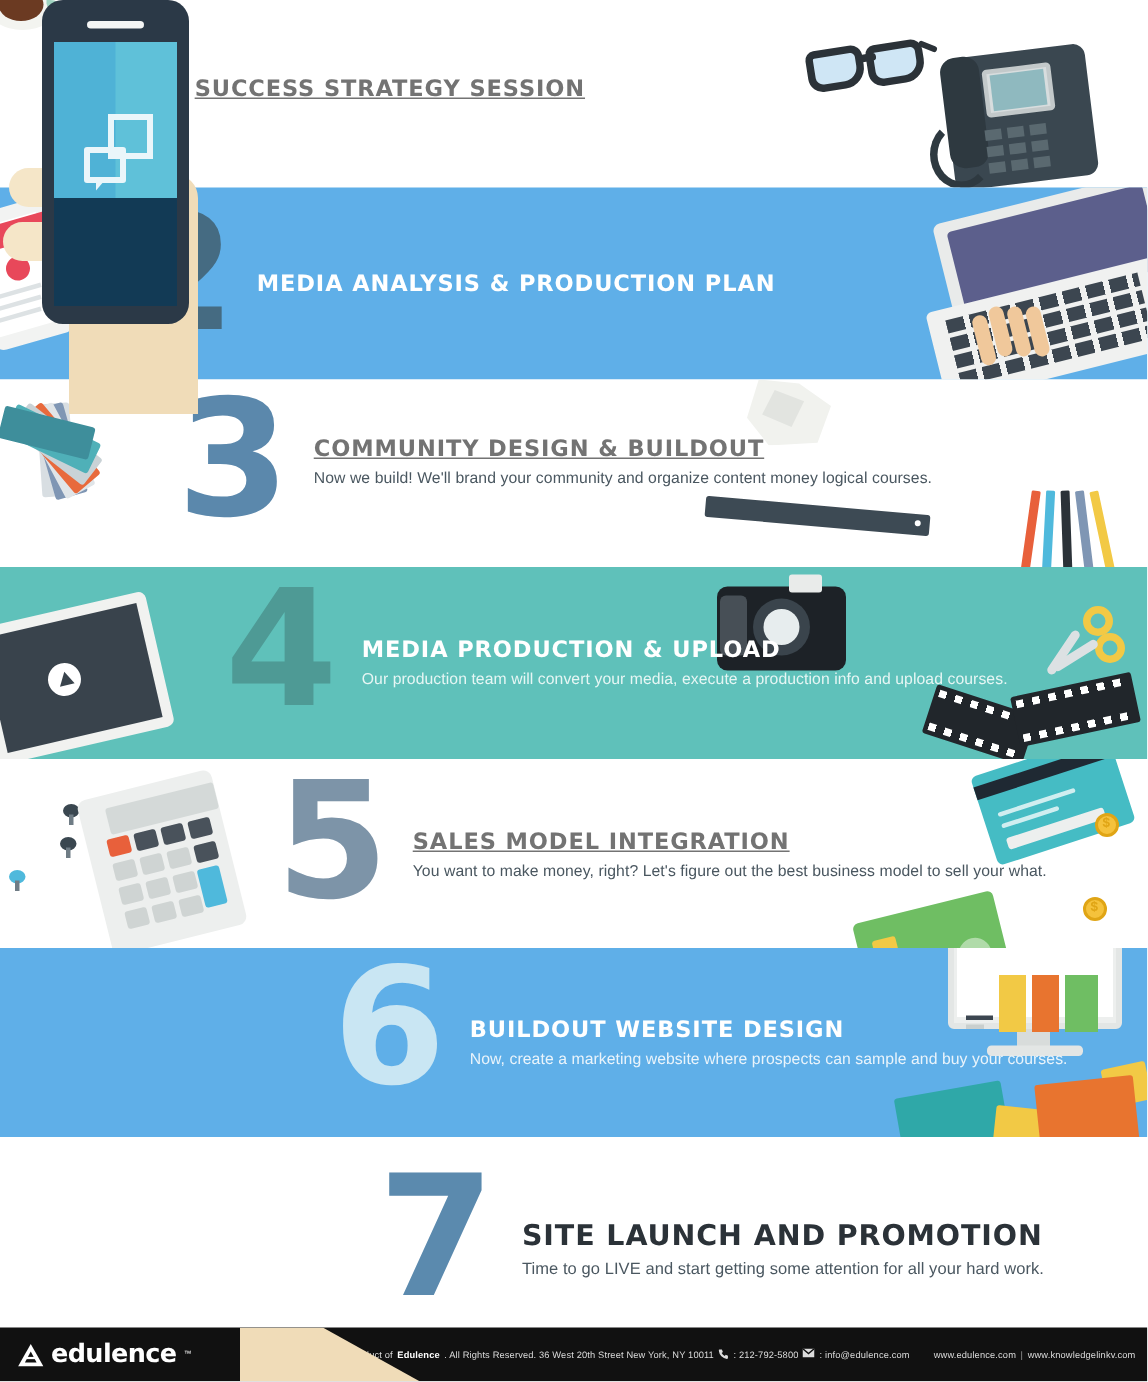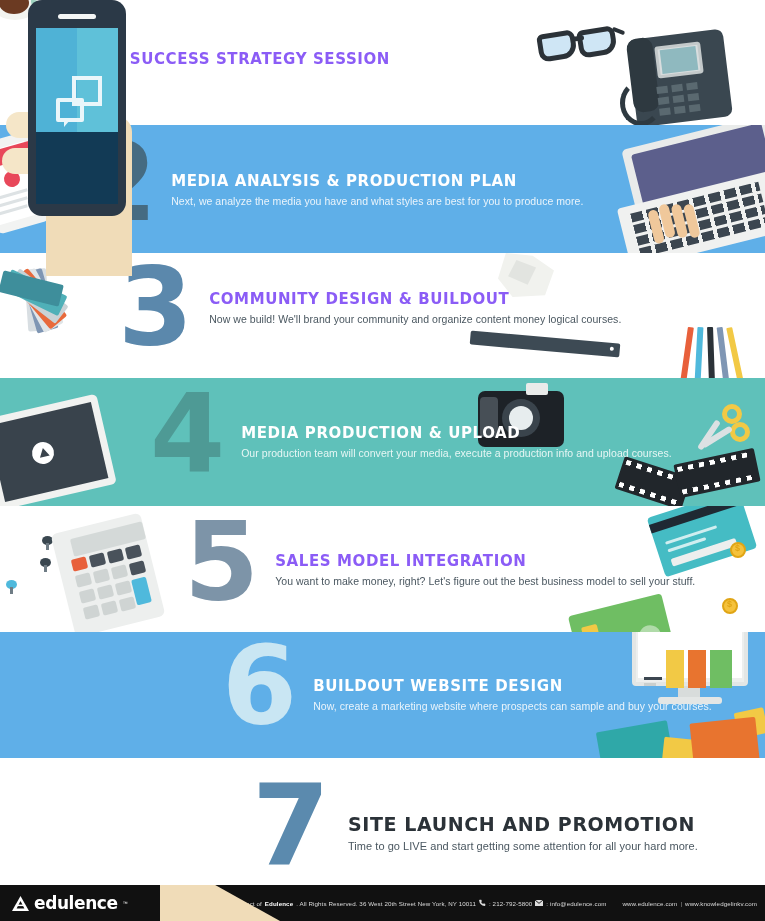--- a/index.html
+++ b/index.html
@@ -32,21 +32,21 @@
     font-weight:bold;
     letter-spacing:.6px;
     white-space:nowrap;
   }
   .step-desc{
     font-size:10.5px;
     margin-top:5px;
     letter-spacing:.05px;
     white-space:nowrap;
   }
-  .dark-title{ color:#8b5cf6; }
+  .dark-title{ color:#737373;text-decoration:underline; }
   .dark-desc{ color:#4A5760; }
   .light-title{ color:#ffffff; }
   .light-desc{ color:#EAF4FB; }
   .light-desc-teal{ color:#E6F6F4; }
 
   
   .art{ position:absolute; pointer-events:none; }
 
   
   .coffee{ width:46px; height:30px; left:-8px; top:-10px; }
@@ -273,21 +273,20 @@
           <i></i>
           <i></i>
           <i></i>
         </div>
     </div>
 
     <div class="step-inner" style="left:82px;top:16px;">
       <div class="numeral" style="font-size:108px;color:#456B82;">2</div>
       <div class="text-col" style="margin-left:16px;margin-top:12px;">
         <div class="step-title light-title" style="font-size:15px;">MEDIA ANALYSIS &amp; PRODUCTION PLAN</div>
-        <div class="step-desc light-desc">Next, we analyze the media you have and what styles are best for you to produce more.</div>
       </div>
     </div>
   </div>
 
   <div class="band band-white" style="top:253px;height:125px;">
     <div class="art" style="left:-4px;top:10px;width:110px;height:90px;">
       <div class="swatch" style="background:#D8DEE2;left:28px;top:6px;transform:rotate(-4deg);"></div>
       <div class="swatch" style="background:#7F96B4;left:24px;top:8px;transform:rotate(-16deg);"></div>
       <div class="swatch" style="background:#E0E5E8;left:18px;top:10px;transform:rotate(-28deg);"></div>
       <div class="swatch" style="background:#E86A3C;left:12px;top:12px;transform:rotate(-40deg);"></div>
@@ -401,21 +400,21 @@
 
       <div class="ln2" style="left:64px;top:28px;width:22px;height:22px;border-radius:50%;background:rgba(255,255,255,.45);"></div>
     </div>
     <div class="art coin" style="left:730px;top:36px;"></div>
     <div class="art coin" style="left:722px;top:92px;"></div>
 
     <div class="step-inner" style="left:184px;top:14px;">
       <div class="numeral" style="font-size:108px;color:#7D94A8;">5</div>
       <div class="text-col" style="margin-left:18px;margin-top:14px;">
         <div class="step-title dark-title" style="font-size:15px;">SALES MODEL INTEGRATION</div>
-        <div class="step-desc dark-desc">You want to make money, right? Let's figure out the best business model to sell your stuff.</div>
+        <div class="step-desc dark-desc">You want to make money, right? Let's figure out the best business model to sell your what.</div>
       </div>
     </div>
   </div>
 
   <div class="band band-blue" style="top:632px;height:126px;">
     <div class="art monitor" style="left:632px;top:-18px;">
       <div class="mfr"></div>
         <div class="msc"></div>
       <div class="stand"></div>
         <div class="foot"></div>
@@ -438,21 +437,21 @@
         <div class="step-desc light-desc">Now, create a marketing website where prospects can sample and buy your courses.</div>
       </div>
     </div>
   </div>
 
   <div class="band band-white" style="top:758px;height:163px;">
     <div class="step-inner" style="left:252px;top:24px;">
       <div class="numeral" style="font-size:112px;color:#5B8AAE;">7</div>
       <div class="text-col" style="margin-left:20px;margin-top:14px;">
         <div class="step-title" style="font-size:19px;color:#2B3238;">SITE LAUNCH AND PROMOTION</div>
-        <div class="step-desc dark-desc" style="font-size:11px;">Time to go LIVE and start getting some attention for all your hard more.</div>
+        <div class="step-desc dark-desc" style="font-size:11px;">Time to go LIVE and start getting some attention for all your hard work.</div>
       </div>
     </div>
   </div>
 
   <div class="bigphone">
     <div class="bp-hand">
       <div class="palm"></div>
       <div class="fg" style="left:6px;top:26px;"></div>
       <div class="fg" style="left:2px;top:62px;"></div>
       <div class="thumb"></div>

